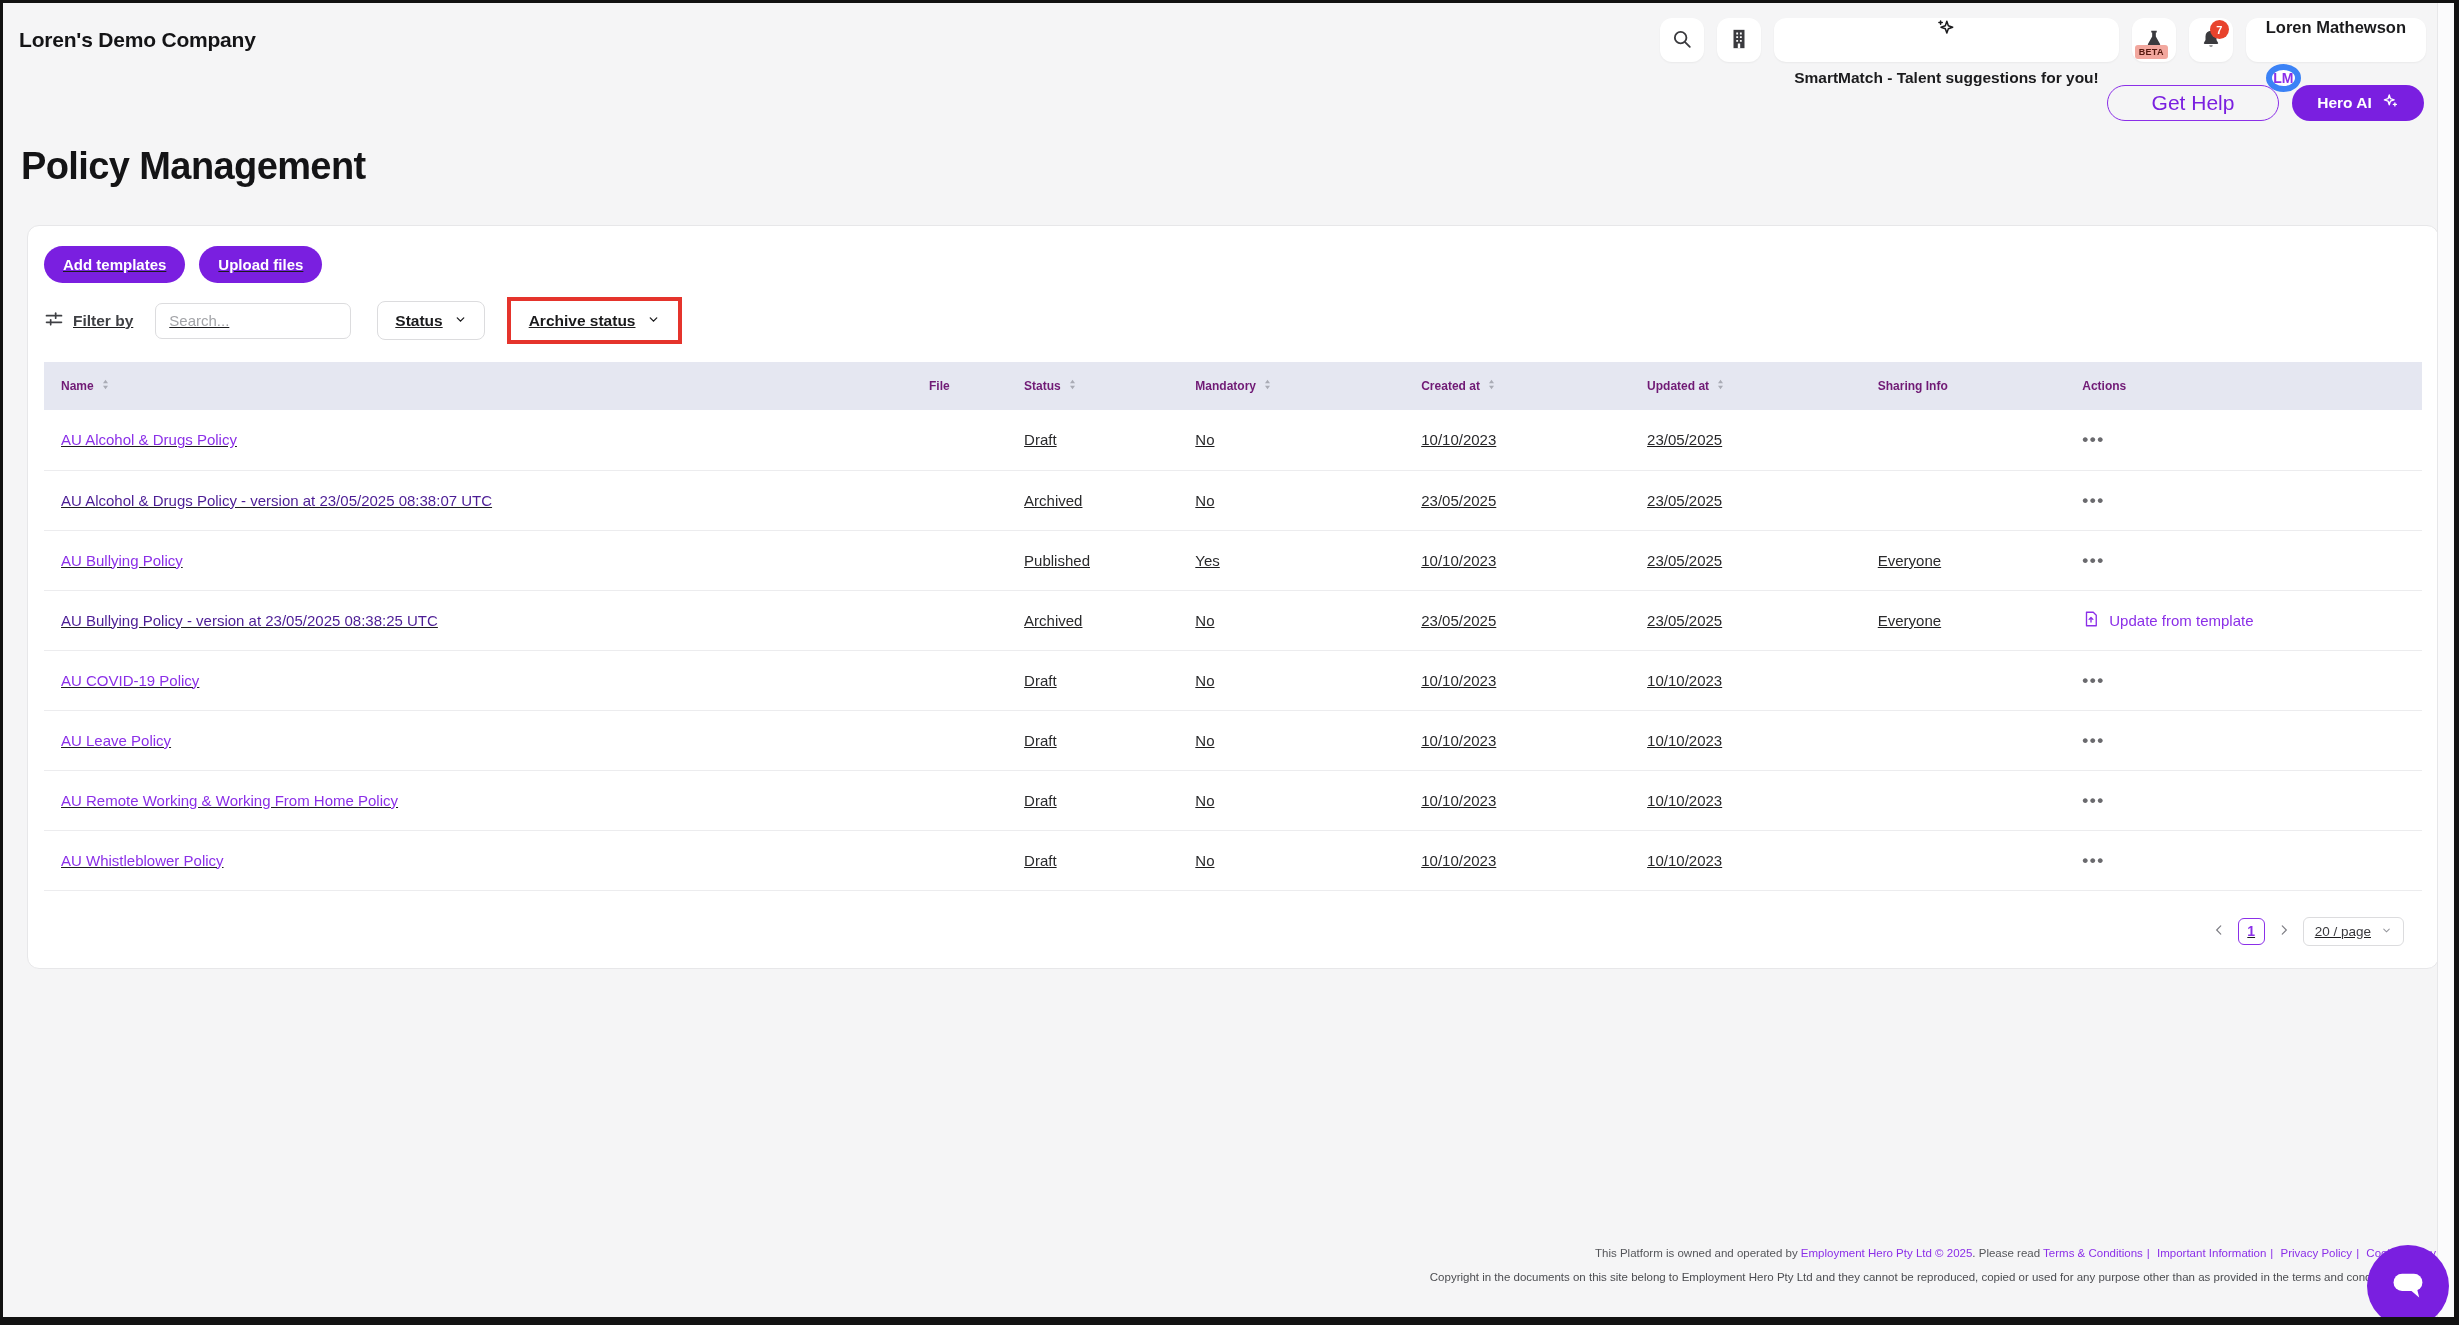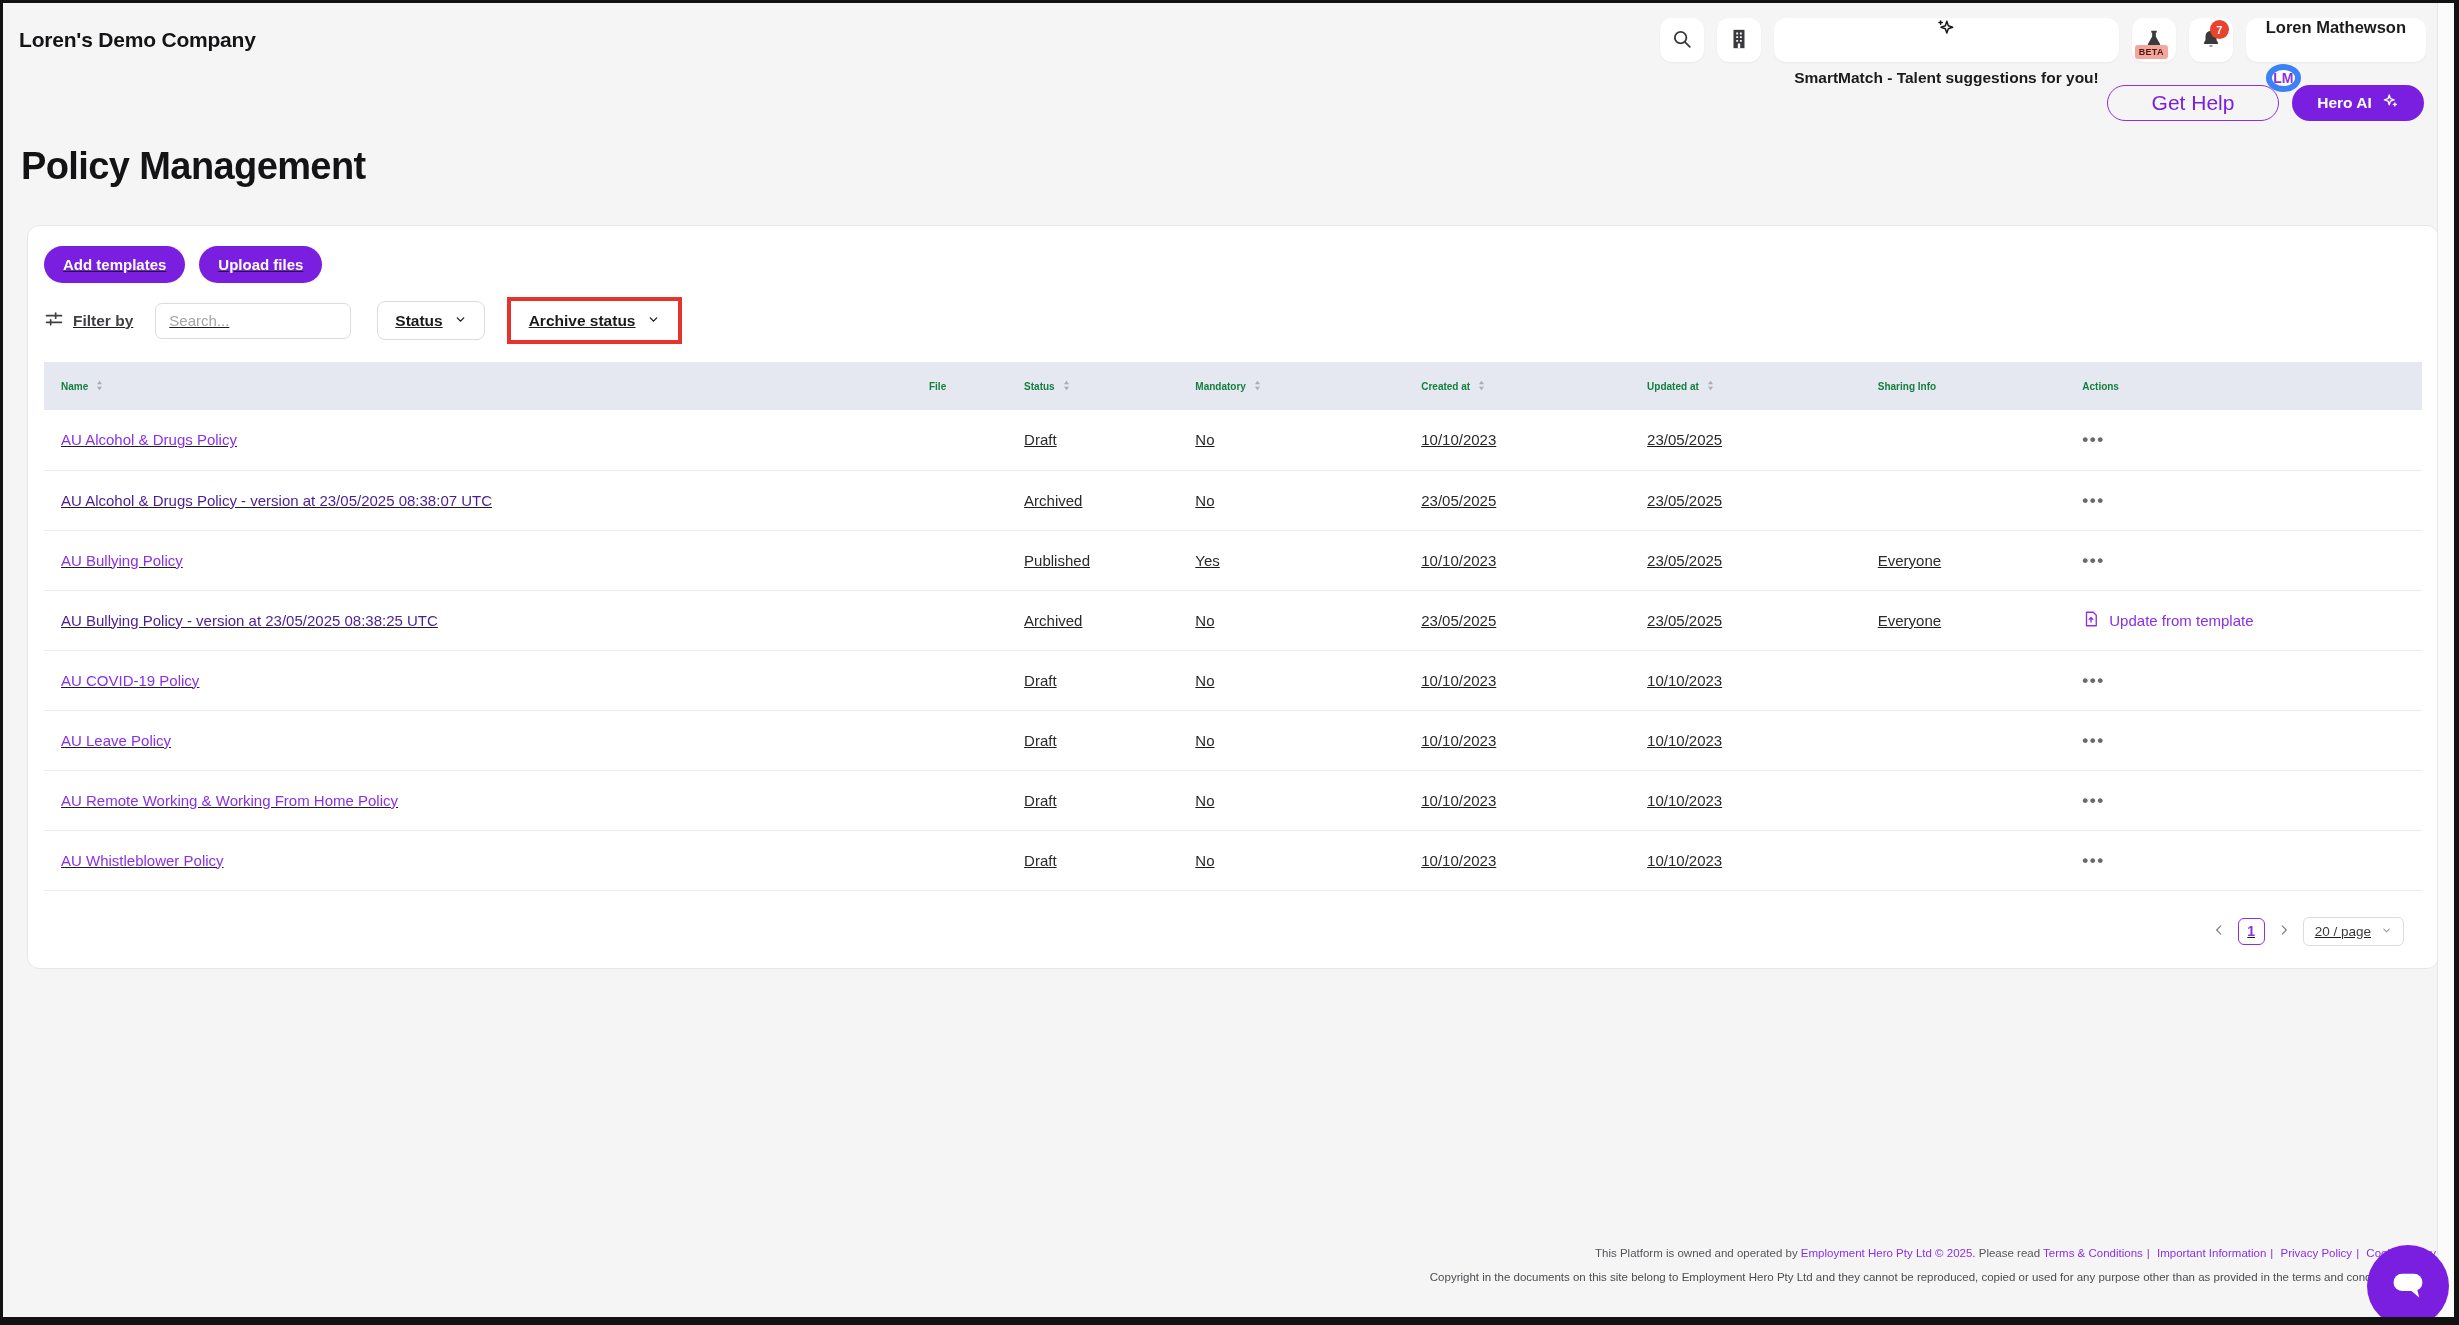--- a/index.html
+++ b/index.html
@@ -60,22 +60,22 @@
   .search-input::placeholder { color:#A3A4A8; }
   .dropdown-btn { height:39px; background:#fff; border:1px solid #DCDCDE; border-radius:8px;
     display:flex; align-items:center; gap:11px; padding:0 17px; font-family:inherit;
     font-size:15.5px; font-weight:700; color:#1B1B1D; cursor:pointer; }
   .status-dd { margin-left:26px; }
   .annotation-box { margin-left:22px; border:4px solid #E5342C; padding:0; }
   .annotation-box .dropdown-btn { border-color:transparent; }
 
   
   table.policies { width:100%; margin-top:18px; border-collapse:collapse; table-layout:fixed; }
-  thead th { background:#E5E7F1; height:48px; text-align:left; font-size:10px; font-weight:700;
-    color:#15803d; padding:0 0 0 17px;margin-left:24px; }
+  thead th { background:#E5E7F1; height:48px; text-align:left; font-size:12px; font-weight:700;
+    color:#701a75; padding:0 0 0 17px;margin-left:24px; }
   .th-wrap { display:inline-flex; align-items:center; gap:4px; }
   tbody td { height:60px; border-bottom:1px solid #ECECEE; font-size:15px; color:#2A2A2C;
     padding:0 8px 0 17px; overflow:hidden; white-space:nowrap; }
   tbody tr:last-child td { border-bottom:1px solid #ECECEE; }
   .policy-link { color:#8B2FE8; cursor:pointer; text-decoration:none; }
   .policy-muted { color:#4c1d95; }
   .ellipsis-btn { border:none; background:none; color:#6A6A6E; font-size:17px; font-weight:700;
     letter-spacing:1.5px; cursor:pointer; padding:0; line-height:1; }
   .update-link { display:inline-flex; align-items:center; gap:9px; color:#8B2FE8;
     font-size:15px; cursor:pointer; }

